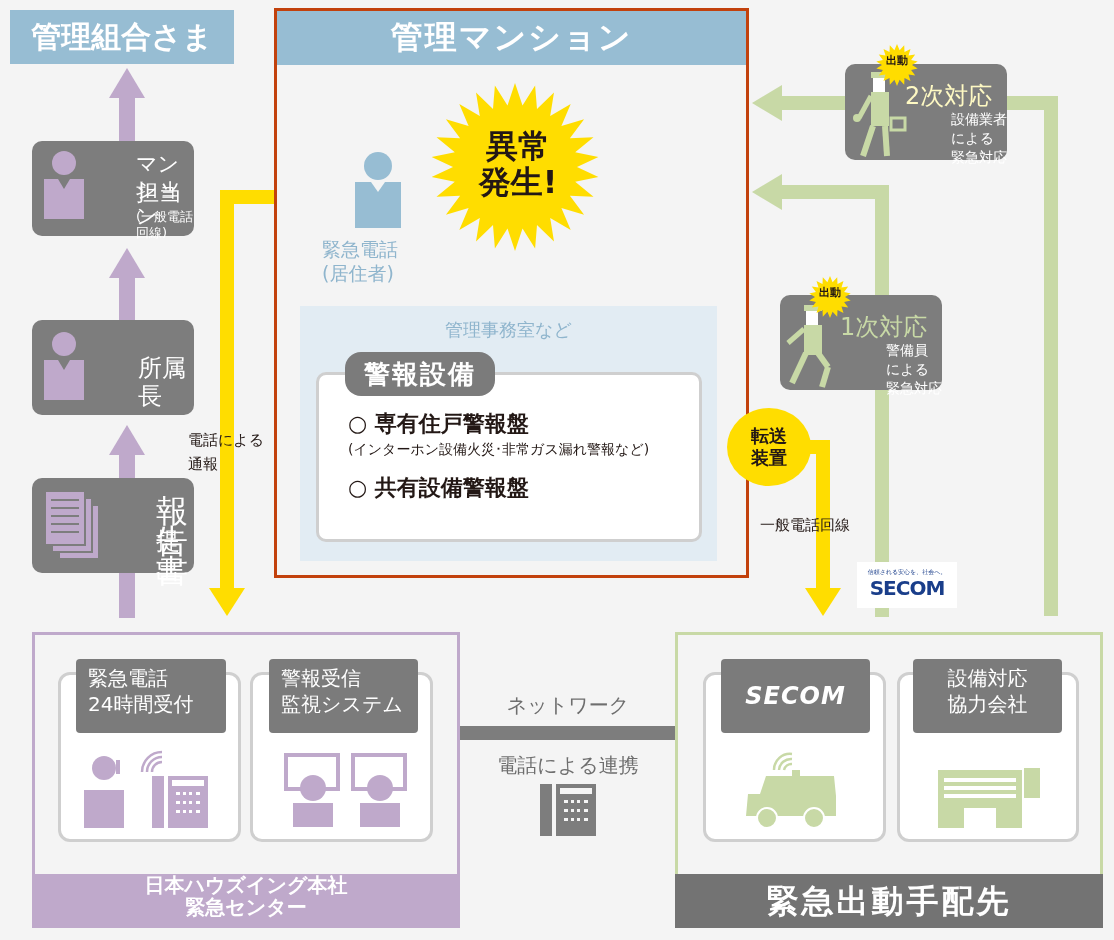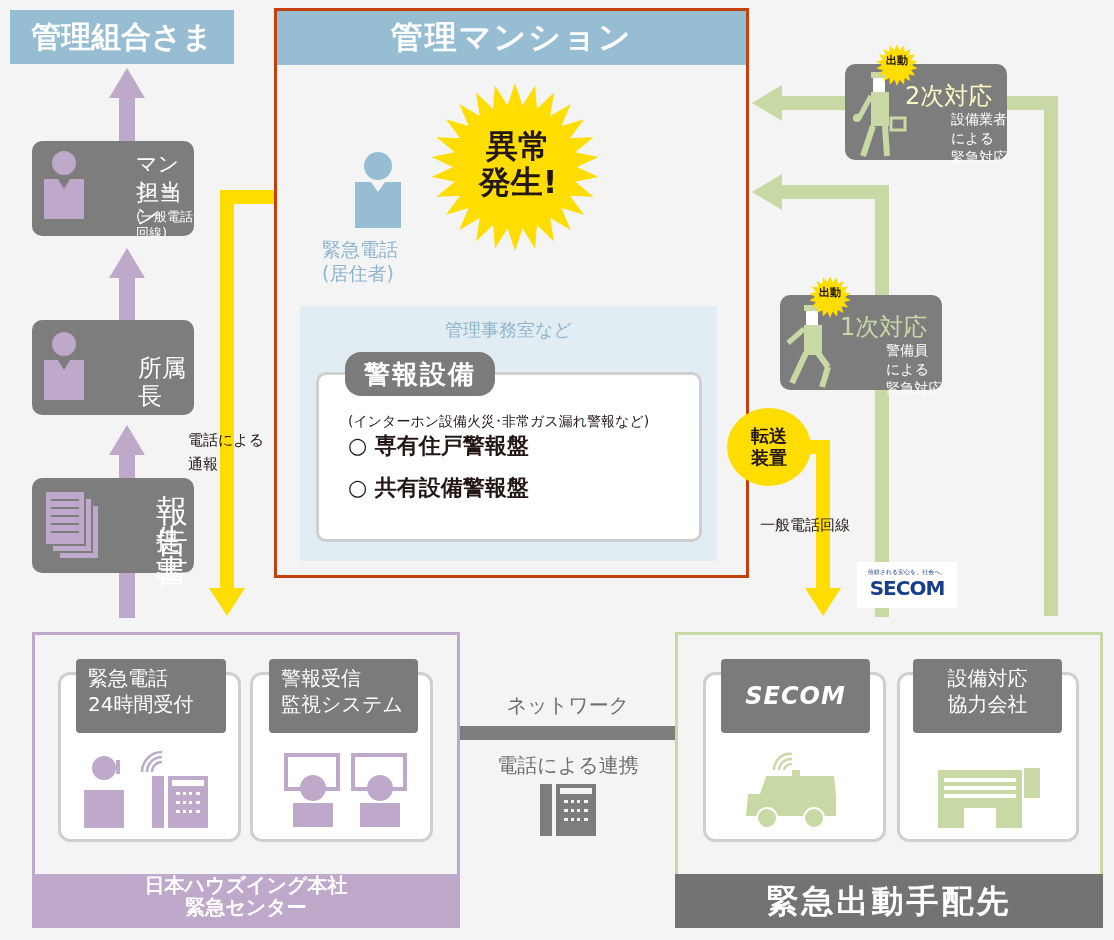--- a/index.html
+++ b/index.html
@@ -135,22 +135,22 @@
 
 <div class="abs" style="left:300px; top:306px; width:417px; height:255px; background:#e2ecf3;">
   <div class="abs" style="left:0; top:12px; width:417px; text-align:center; font-size:18px; color:#8fb5cd;">管理事務室など</div>
 </div>
 <div class="abs card" style="left:316px; top:372px; width:386px; height:170px; border-radius:10px;">
 </div>
 <div class="abs" style="left:345px; top:352px; width:150px; height:44px; background:#7b7b7b; border-radius:16px; color:#fff; font-size:26px; font-weight:bold; display:flex; align-items:center; justify-content:center; letter-spacing:2px;">
   <span>警報設備</span>
 </div>
 <div class="abs" style="left:348px; top:410px; color:#231815;">
+  <div style="font-size:22px; line-height:28px; font-weight:bold;">○ 専有住戸警報盤</div>
   <div style="font-size:14px; line-height:22px;">(インターホン設備火災･非常ガス漏れ警報など)</div>
-  <div style="font-size:22px; line-height:28px; font-weight:bold;">○ 専有住戸警報盤</div>
 </div>
 <div class="abs" style="left:348px; top:474px; color:#231815;">
   <div style="font-size:22px; line-height:28px; font-weight:bold;">○ 共有設備警報盤</div>
 </div>
 
 <div class="abs" style="left:727px; top:408px; width:84px; height:78px; border-radius:50%; background:#ffdd00; display:flex; flex-direction:column; align-items:center; justify-content:center; font-size:18px; line-height:22px; color:#231815; font-weight:bold;">
   <div>転送</div>
   <div>装置</div>
 </div>
 <div class="abs" style="left:760px; top:516px; font-size:15px; color:#231815;">一般電話回線</div>

